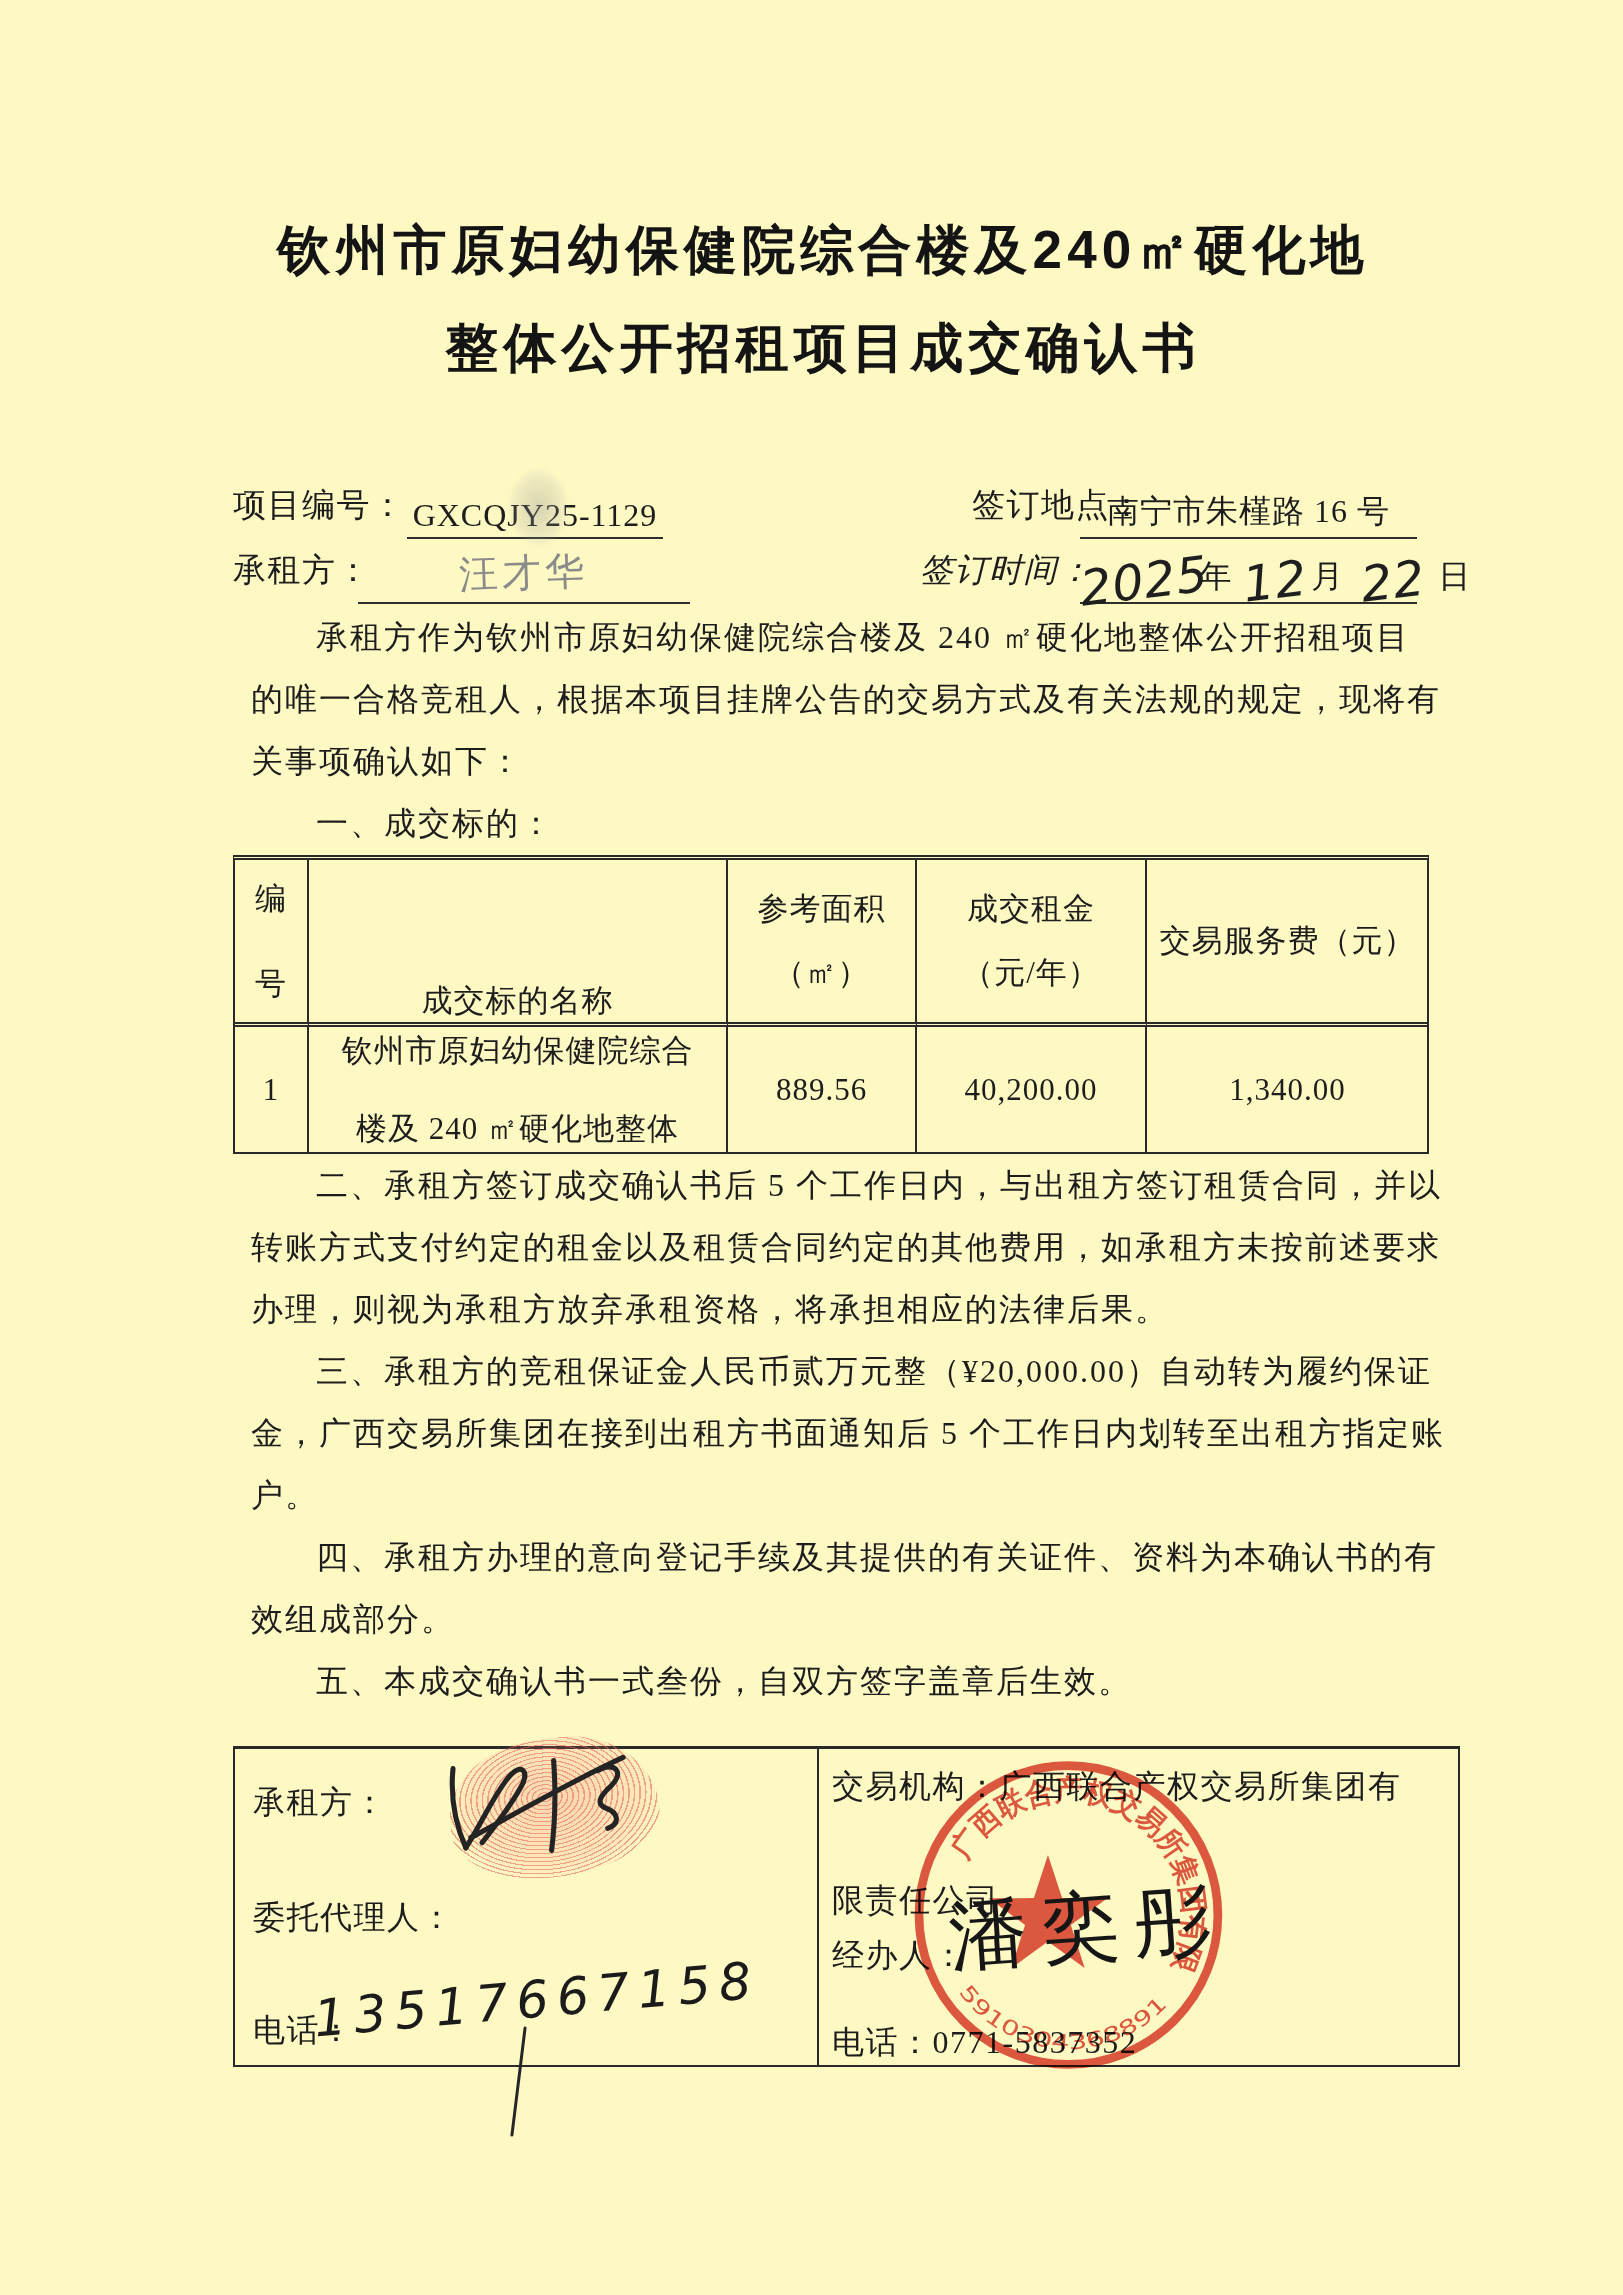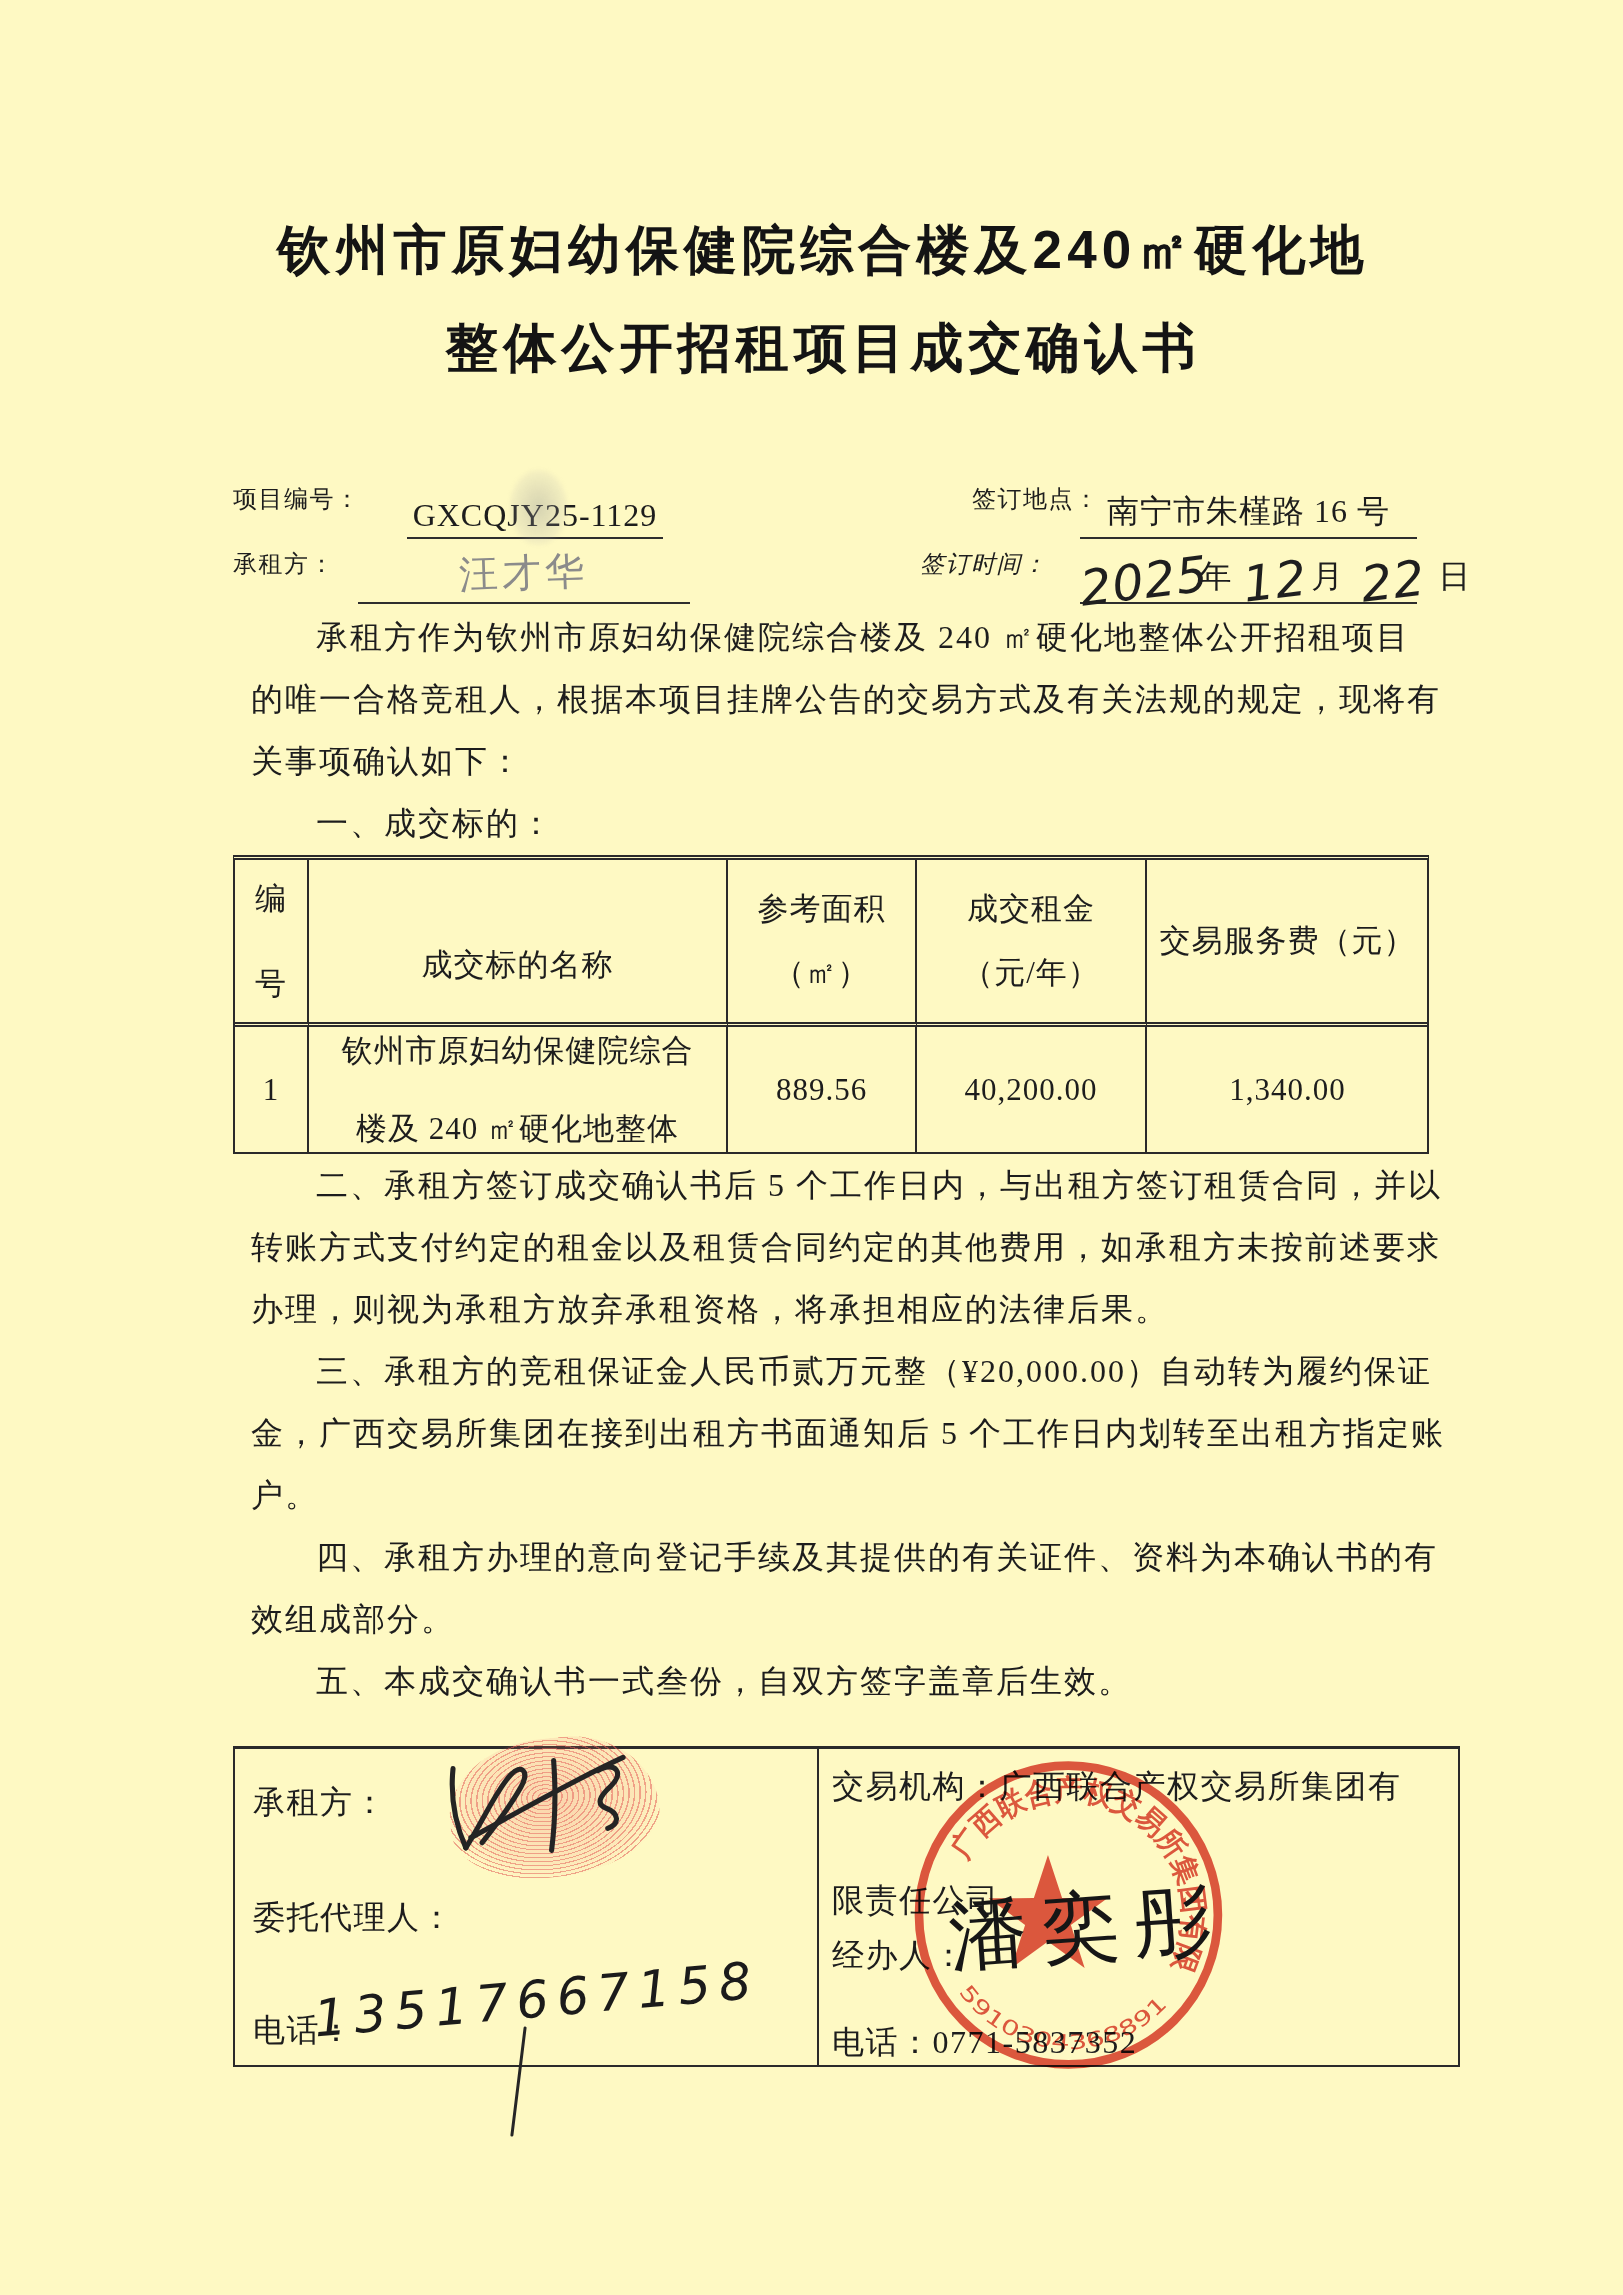--- a/index.html
+++ b/index.html
@@ -12,21 +12,21 @@
   .abs { position:absolute; }
 
   
   .title-wrap { position:absolute; left:194px; width:1258px; text-align:center;
     font-family:"Liberation Sans","DejaVu Sans",sans-serif; font-weight:bold;
     font-size:53px; letter-spacing:5.1px; color:#141414; }
   .title-l1 { top:215px; }
   .title-l2 { top:313px; }
 
   
-  .meta-label { position:absolute; font-size:24px; letter-spacing:1.5px; }
+  .meta-label { position:absolute; font-size:33px; letter-spacing:1.5px; }
   .field { position:absolute; border-bottom:2px solid #2e2e2e; height:52px;
     display:flex; align-items:flex-end; justify-content:center; font-size:32px; }
   .field .printed { padding-bottom:3.1px; letter-spacing:1px; }
   .hw { font-family:"DejaVu Sans",sans-serif; font-style:italic; color:#1f1f1f; }
   .hw-name { font-size:39px; color:#8b8b8b; letter-spacing:4.1px;
     transform:rotate(-2deg); padding-bottom:2px; font-style:normal;}
   .date-field { justify-content:flex-start; gap:4.1px; }
   .date-hw { font-size:49px; line-height:41px; transform:rotate(-7deg); letter-spacing:1px; }
   .date-unit { font-size:32px; padding-bottom:3.1px; }
   .smudge { position:absolute; left:509px; top:469px; width:59px; height:77px;
@@ -45,21 +45,21 @@
     grid-template-rows:167px 125px;
     border:2px solid #2a2a2a; border-top:5.1px double #2a2a2a; }
   .cell { border-right:2px solid #2a2a2a; border-bottom:2px solid #2a2a2a;
     display:flex; flex-direction:column; align-items:center; justify-content:center;
     font-size:31px; letter-spacing:1px; text-align:center; }
   .cell:nth-child(5n) { border-right:none; }
   .hdr { border-bottom:5.1px double #2a2a2a; }
   .row2 .cell, .cell.last-row { border-bottom:none; }
   .gap-big { gap:43px; }
   .gap-mid { gap:22px; }
-  .push-down { justify-content:flex-end; padding-bottom:36px; }
+  .push-down { justify-content:flex-end; }
   .name-lines { gap:36px; }
 
   
   .sign-table { position:absolute; left:233px; top:1746px; width:1227px; height:321px;
     border:2.6px solid #2a2a2a; border-top:3.6px solid #2a2a2a; }
   .sign-divider { position:absolute; left:582px; top:0; width:2px; height:100%; background:#2a2a2a; }
   .sign-label { position:absolute; font-size:32px; letter-spacing:1.5px; }
 
   
   .fingerprint { position:absolute; left:449px; top:1738px; width:210px; height:139px;

